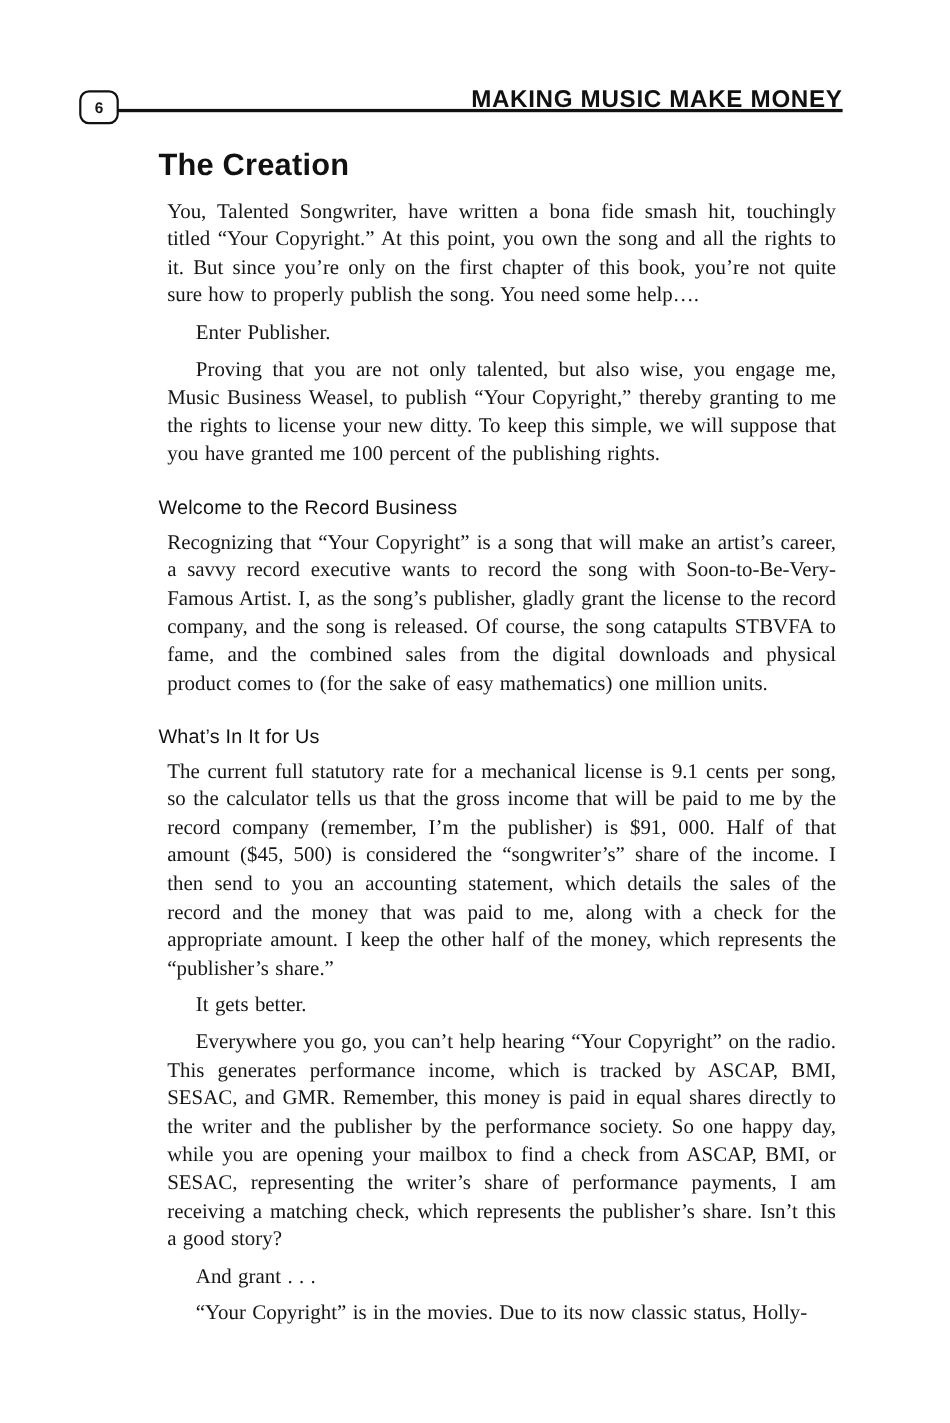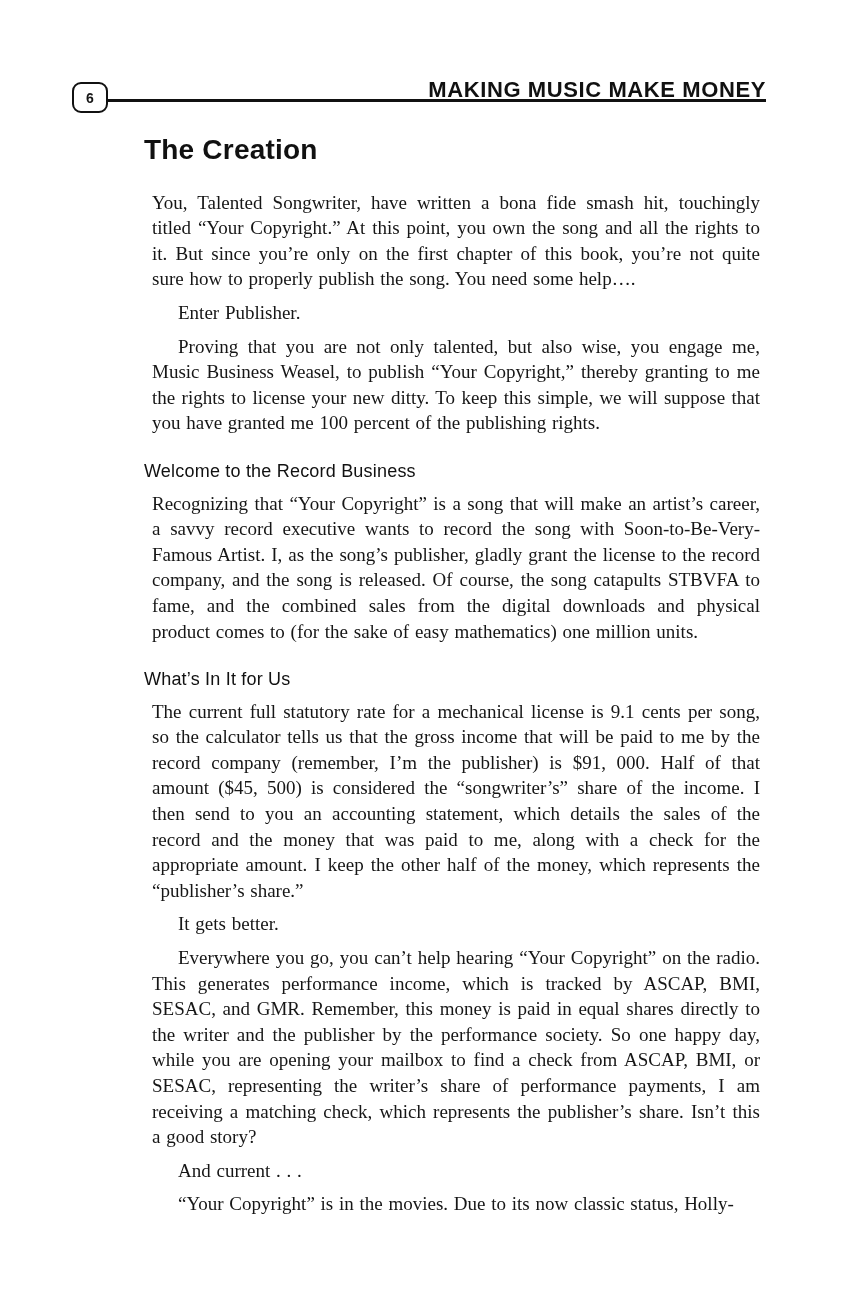--- a/index.html
+++ b/index.html
@@ -52,21 +52,21 @@
     position: absolute;
     left: 144px; top: 133px;
     width: 624px;
   }
   h1.title {
     font-family: "Liberation Sans", sans-serif;
     font-weight: bold;
     font-size: 28px;
     letter-spacing: 0.2px;
     color: #111111;
-    margin: 0 0 23px 0;
+    margin: 0 0 13px 0;
     line-height: 1.2;
   }
   p.body {
     font-size: 19px;
     line-height: 25.6px;
     text-align: justify;
     margin: 8px;
     word-spacing: 1px;
   }
   p.indent { text-indent: 26px; }
@@ -98,17 +98,17 @@
     <p class="body indent">Enter Publisher.</p>
     <p class="body indent">Proving that you are not only talented, but also wise, you engage me, Music Business Weasel, to publish “Your Copyright,” thereby granting to me the rights to license your new ditty. To keep this simple, we will suppose that you have granted me 100 percent of the publishing rights.</p>
 
     <h2 class="sub">Welcome to the Record Business</h2>
     <p class="body">Recognizing that “Your Copyright” is a song that will make an artist’s career, a savvy record executive wants to record the song with Soon-to-Be-Very-Famous Artist. I, as the song’s publisher, gladly grant the license to the record company, and the song is released. Of course, the song catapults STBVFA to fame, and the combined sales from the digital downloads and physical product comes to (for the sake of easy mathematics) one million units.</p>
 
     <h2 class="sub">What’s In It for Us</h2>
     <p class="body">The current full statutory rate for a mechanical license is 9.1 cents per song, so the calculator tells us that the gross income that will be paid to me by the record company (remember, I’m the publisher) is $91, 000. Half of that amount ($45, 500) is considered the “songwriter’s” share of the income. I then send to you an accounting statement, which details the sales of the record and the money that was paid to me, along with a check for the appropriate amount. I keep the other half of the money, which represents the “publisher’s share.”</p>
     <p class="body indent">It gets better.</p>
     <p class="body indent">Everywhere you go, you can’t help hearing “Your Copyright” on the radio. This generates performance income, which is tracked by ASCAP, BMI, SESAC, and GMR. Remember, this money is paid in equal shares directly to the writer and the publisher by the performance society. So one happy day, while you are opening your mailbox to find a check from ASCAP, BMI, or SESAC, representing the writer’s share of performance payments, I am receiving a matching check, which represents the publisher’s share. Isn’t this a good story?</p>
-    <p class="body indent">And current . . .</p>
+    <p class="body indent">And grant . . .</p>
     <p class="body indent">“Your Copyright” is in the movies. Due to its now classic status, Holly-</p>
   </div>
 
 </div>
 
 </body></html>

